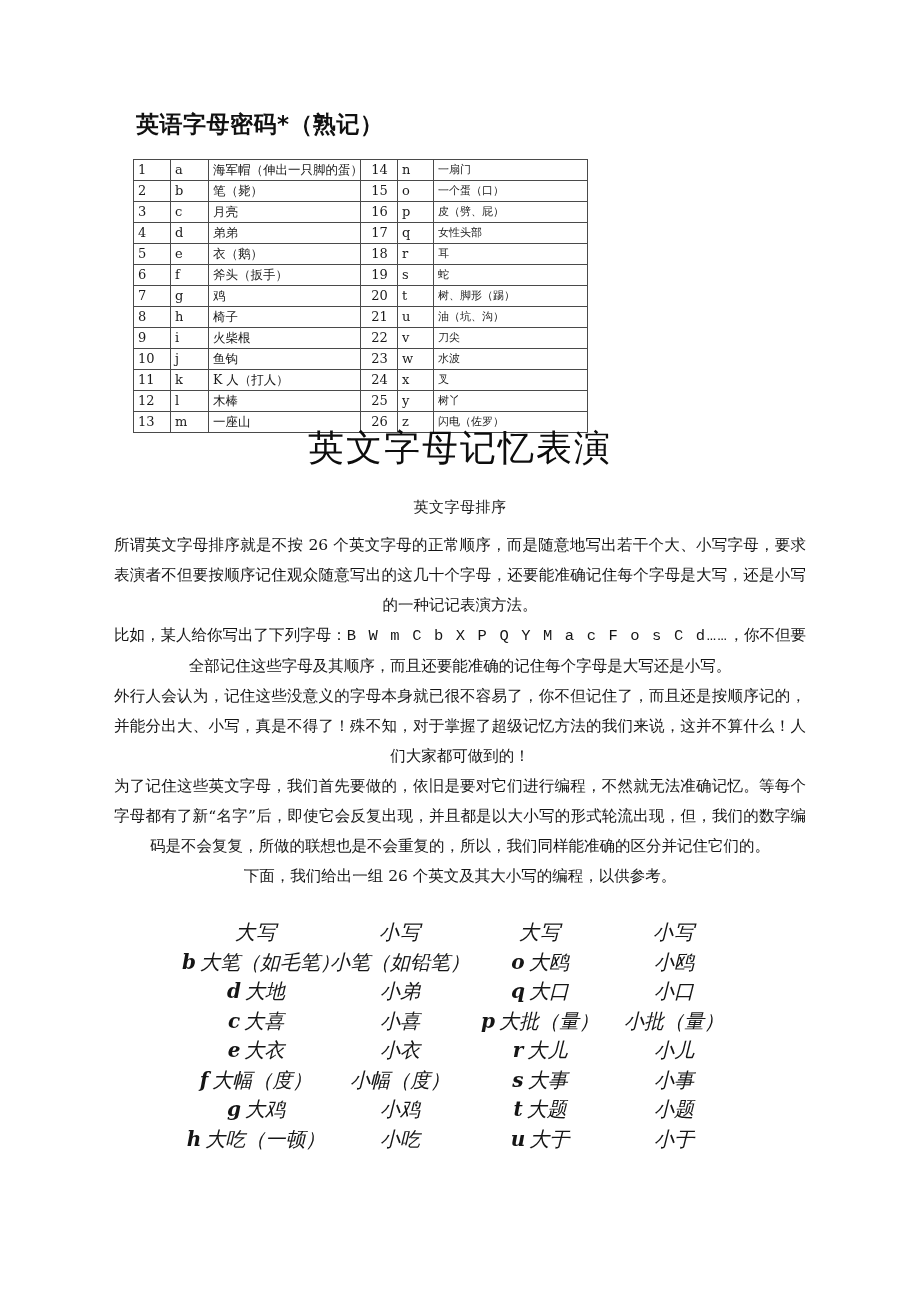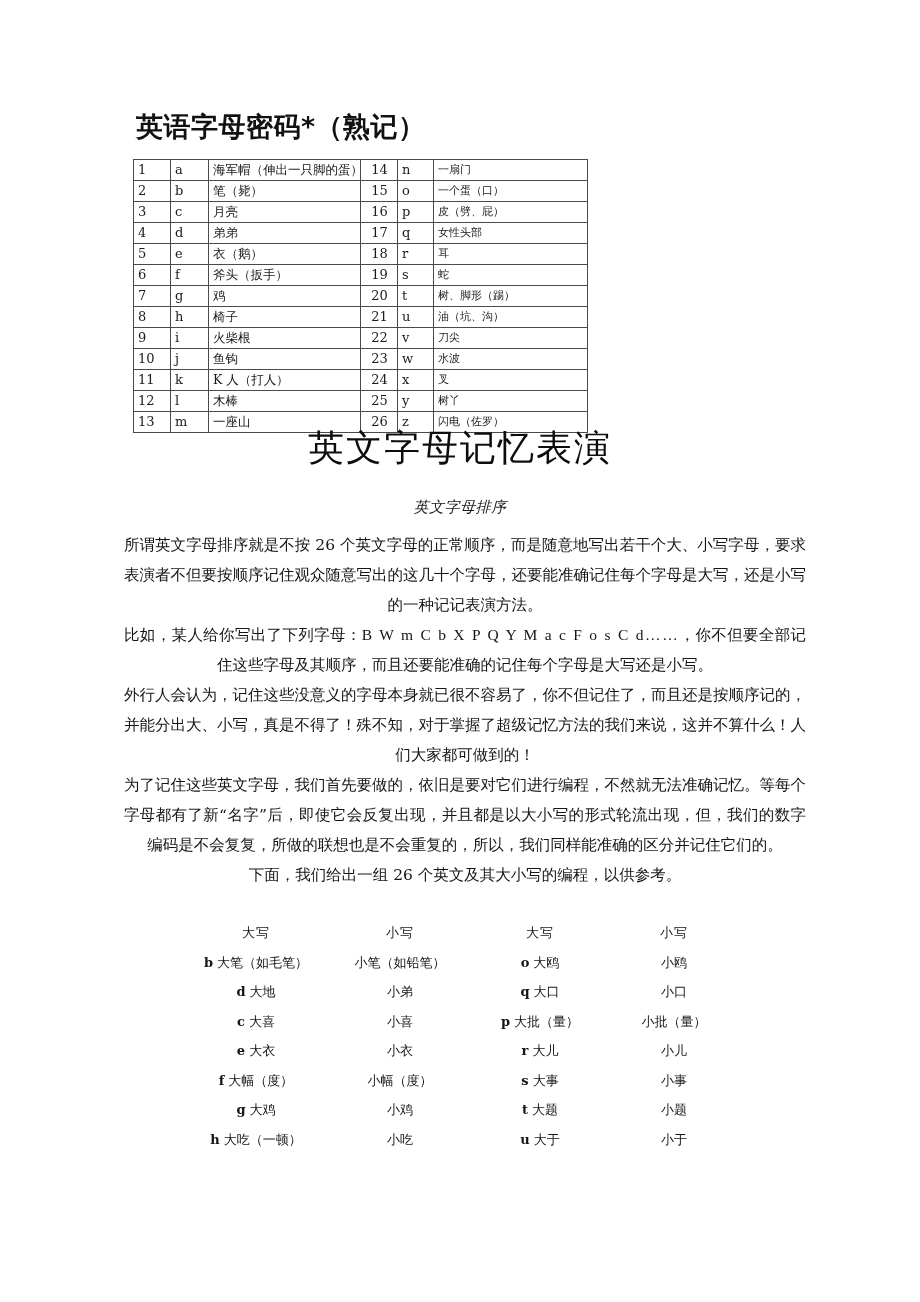--- a/index.html
+++ b/index.html
@@ -22,21 +22,21 @@
     height: 1302px;
     box-sizing: border-box;
   }
 
   
   .code-title {
     position: absolute;
     left: 136px;
     top: 109px;
     font-family: "DejaVu Sans", "Liberation Sans", sans-serif;
-    font-size: 27px;
+    font-size: 23px;
     font-weight: 600;
     letter-spacing: 0.5px;
     white-space: nowrap;
     color: #111;
   }
 
   
   .code-table-wrap {
     position: absolute;
     left: 133px;
@@ -82,59 +82,59 @@
 
   .sub-title {
     position: absolute;
     left: 0;
     top: 498px;
     width: 920px;
     text-align: center;
     font-size: 15px;
     color: #1a1a1a;
     letter-spacing: 0.5px;
-    font-style: italic;
   }
 
   
   .prose {
     position: absolute;
     left: 114px;
     top: 530px;
     width: 692px;
     font-size: 15.5px;
     line-height: 30px;
     text-align: justify;
     text-align-last: center;
     color: #151515;
   }
   .prose p {
-    margin: 0 0 0 10px;
+    margin: 0 0 0 0;
     text-align: justify;
     text-align-last: center;
   }
   .prose p .seq {
-    font-family: Liberation Serif, serif;
+    font-family: Liberation Mono, monospace;
     letter-spacing: 1.6px;
   }
 
   .lastline {
     text-align: center;
     text-align-last: center;
   }
 
   
   .pairs {
     position: absolute;
     left: 114px;
     top: 918px;
     width: 692px;
-    font-size: 13px;
+    font-size: 20px;
     line-height: 29.5px;
     color: #151515;
+    font-style: italic;
   }
   .pairs .row {
     display: block;
     text-align: center;
     white-space: nowrap;
   }
   .pairs .cell {
     display: inline-block;
     text-align: center;
   }

